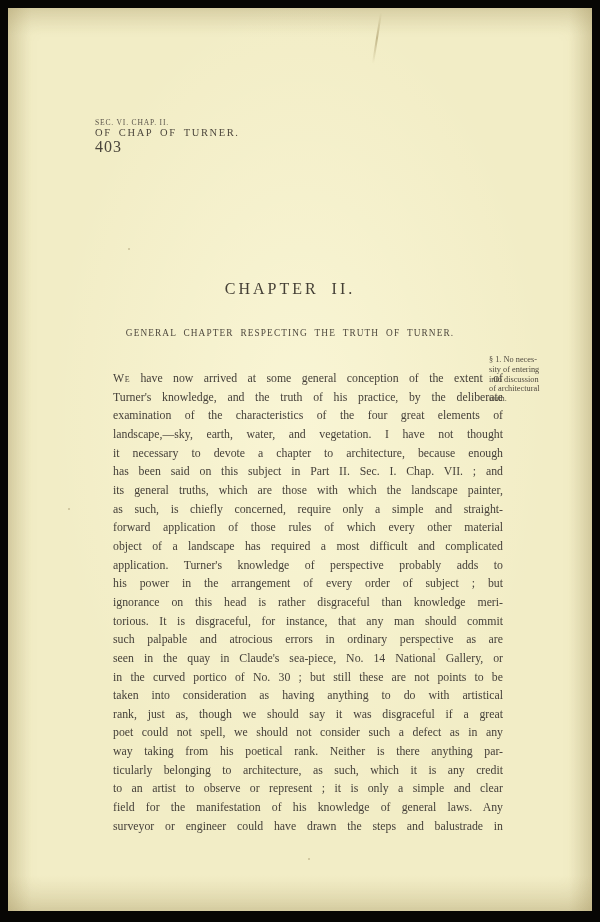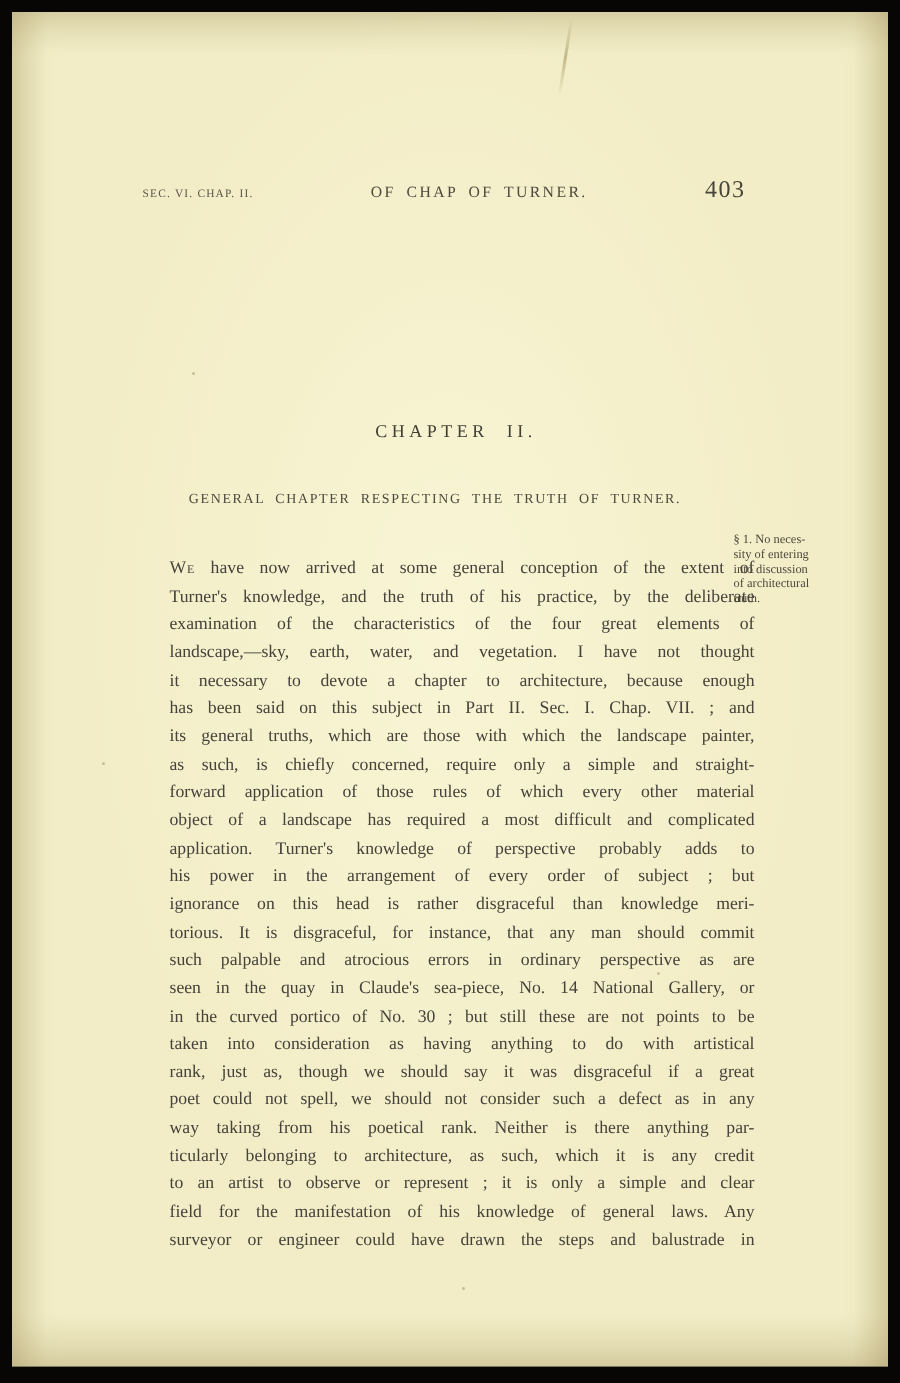--- a/index.html
+++ b/index.html
@@ -40,43 +40,44 @@
     transform: rotate(9deg);
   }
   .running-head {
     position: absolute;
     left: 87px;
     top: 110px;
     width: 402px;
     display: flex;
     justify-content: space-between;
     align-items: baseline;
+    flex-direction: column;
   }
   .section-label {
     font-size: 7.6px;
     letter-spacing: 0.8px;
     color: #5a544a;
   }
   .running-title {
     font-size: 10.5px;
     letter-spacing: 1.6px;
     word-spacing: 3px;
     color: #4e483e;
   }
   .page-number {
     font-size: 16px;
     letter-spacing: 1px;
   }
   .chapter-title {
     position: absolute;
-    left: 101px;
+    left: 87px;
     top: 272px;
     width: 390px;
     text-align: center;
-    font-size: 12px;
+    font-size: 16px;
     letter-spacing: 3px;
     word-spacing: 6px;
     color: #443f35;
   }
   .chapter-subtitle {
     position: absolute;
     left: 87px;
     top: 320px;
     width: 390px;
     text-align: center;

